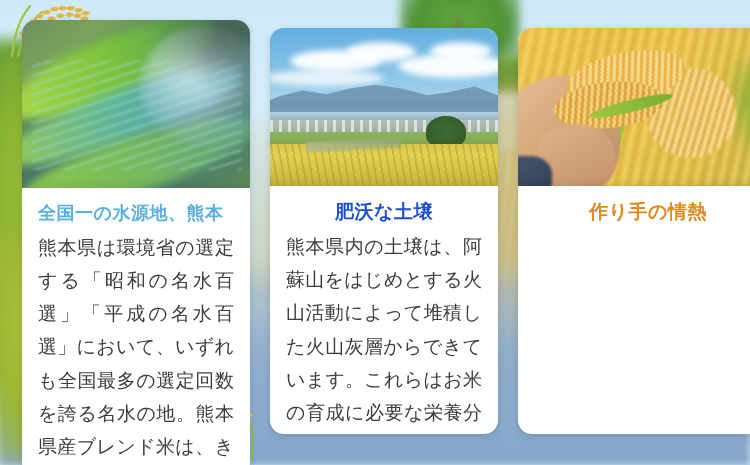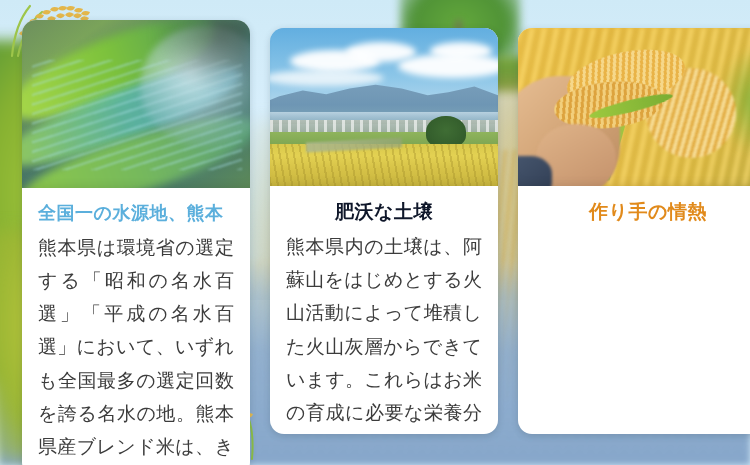--- a/index.html
+++ b/index.html
@@ -287,21 +287,21 @@
             <div class="town-dots"></div>
           <div class="greenstrip"></div>
           <div class="grove"></div>
           <div class="paddy"></div>
             <div class="paddy-tex"></div>
           <div class="path"></div>
         </div>
         <div class="photo-fade"></div>
       </div>
       <div class="card-body">
-        <h3 class="card-title" style="color: #0f172a;">肥沃な土壌</h3>
+        <h3 class="card-title" style="color: #1d4ed8;">肥沃な土壌</h3>
         <p class="card-text">熊本県内の土壌は、阿蘇山をはじめとする火山活動によって堆積した火山灰層からできています。これらはお米の育成に必要な栄養分を含み、そして強いこだわりが欠かせません、もっちりツヤツヤなお米作りを支える肥沃な大地となっています。</p>
       </div>
     </div>
 
     <div class="card card--3">
       <div class="card-photo">
         <div class="ph3">
           <div class="blur-bg"></div>
           <div class="greenpatch"></div>
           <div class="ear-c"></div>

